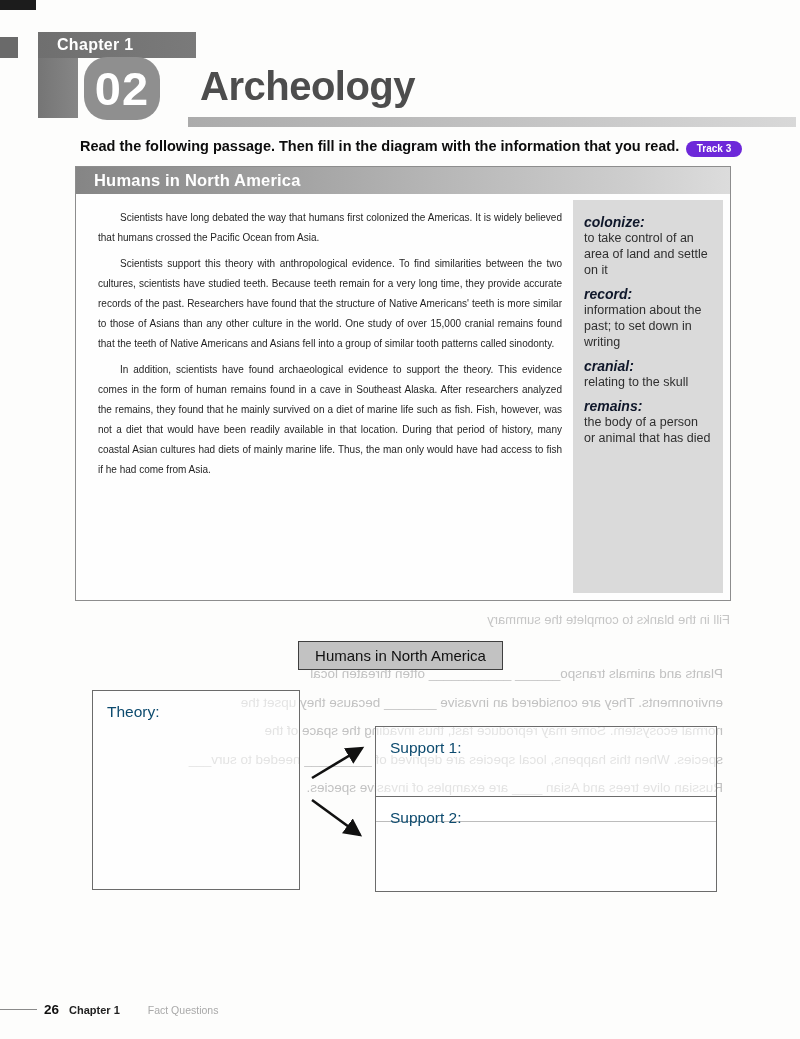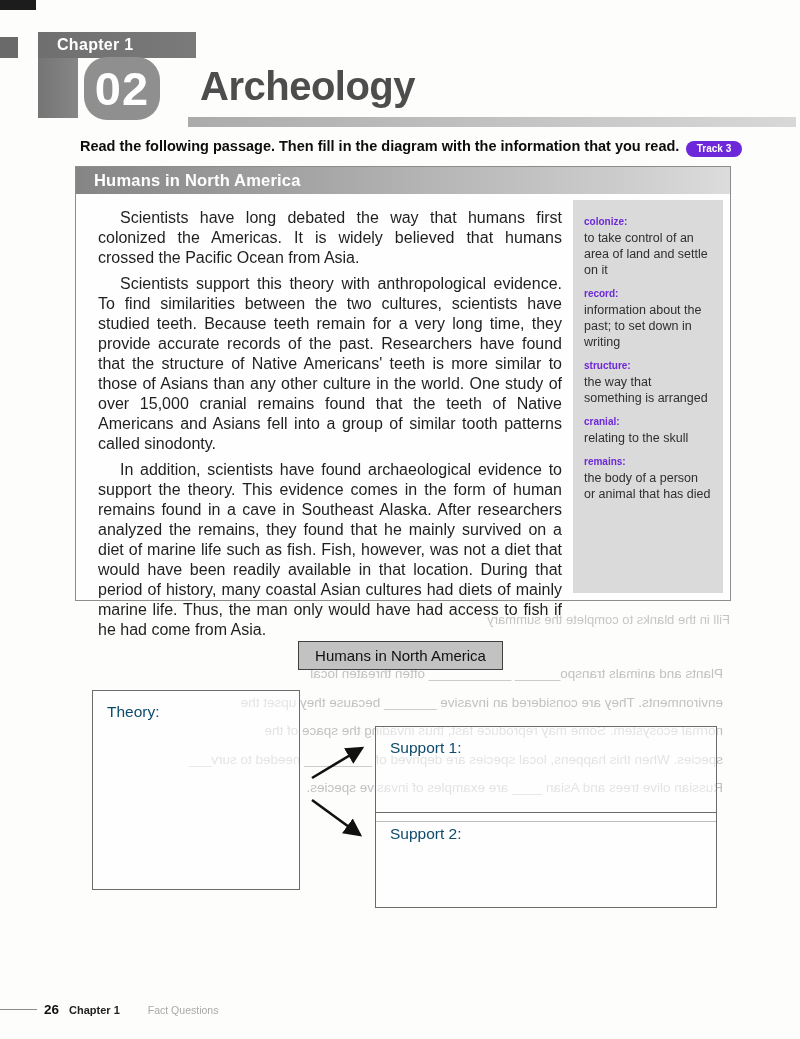--- a/index.html
+++ b/index.html
@@ -28,39 +28,39 @@
   
   .instruction{left:80px;top:138px;width:604px;font-weight:bold;font-size:14.5px;color:#0d0d0d;}
   .track-badge{left:686px;top:141px;width:56px;height:16px;background:#6d28d9;border-radius:8px;
     color:#fff;font-weight:bold;font-size:10px;text-align:center;line-height:16px;}
 
   
   .passage-box{left:75px;top:166px;width:656px;height:435px;border:1px solid #8d8d8d;background:#fefefe;}
   .passage-titlebar{position:absolute;left:0;top:0;width:100%;height:27px;
     background:linear-gradient(to right,#858585,#b6b6b6 55%,#cecece 85%,#dcdcdc);}
   .passage-titlebar span{display:block;padding-left:18px;line-height:27px;color:#ffffff;font-weight:bold;font-size:16.5px;letter-spacing:.2px;}
-  .passage-body{position:absolute;left:22px;top:41px;width:464px;font-size:16px;line-height:20px;text-align:justify;color:#1f1f1f;}
+  .passage-body{position:absolute;left:22px;top:41px;width:464px;font-size:10px;line-height:20px;text-align:justify;color:#1f1f1f;}
   .passage-body p{margin:0 0 6px 0;text-indent:22px;}
   .vocab-panel{position:absolute;left:497px;top:33px;width:150px;height:393px;background:#dadada;padding:14px 11px;}
   .vocab-entry{margin-bottom:8px;}
-  .vocab-term{font-weight:bold;font-size:10px;color:#6d28d9;line-height:16px;}
+  .vocab-term{font-weight:bold;font-size:14px;color:#0f172a;line-height:16px;font-style:italic;}
   .vocab-def{font-size:12.5px;color:#2f2f2f;line-height:16px;}
 
   
   .ghost{color:#c2c2c2;transform:scaleX(-1);}
   .ghost-heading{left:380px;top:612px;width:350px;font-size:13px;color:#c6c6c6;}
   .ghost-block{left:95px;top:660px;width:628px;font-size:13.5px;line-height:28.5px;}
 
   
   .diagram-label{left:298px;top:641px;width:205px;height:29px;background:#c2c2c2;border:1px solid #3f3f3f;
     text-align:center;font-size:15px;color:#101010;line-height:27px;}
   .fill-box{border:1.5px solid #6b6b6b;background:rgba(255,255,255,0.55);}
   .theory-box{left:92px;top:690px;width:208px;height:200px;}
   .support1-box{left:375px;top:726px;width:342px;height:96px;}
-  .support2-box{left:375px;top:796px;width:342px;height:96px;margin-top:16px;}
+  .support2-box{left:375px;top:796px;width:342px;height:96px;}
   .fill-box .box-label{display:block;padding:12px 0 0 14px;font-size:15.5px;color:#0c4a6e;}
   .arrow-layer{left:300px;top:735px;width:80px;height:110px;}
 
   
   .footer-line{left:0;top:1009px;width:37px;height:1px;background:#8a8a8a;}
   .footer{left:44px;top:1002px;display:flex;align-items:baseline;}
   .footer .page-num{font-weight:bold;font-size:13.5px;color:#0f0f0f;}
   .footer .chap{font-weight:bold;font-size:11px;color:#222;margin-left:10px;}
   .footer .sect{font-size:10.5px;color:#a9a9a9;margin-left:8px;padding-left:20px;}
 </style>
@@ -95,24 +95,20 @@
       <p>In addition, scientists have found archaeological evidence to support the theory. This evidence comes in the form of human remains found in a cave in Southeast Alaska. After researchers analyzed the remains, they found that he mainly survived on a diet of marine life such as fish. Fish, however, was not a diet that would have been readily available in that location. During that period of history, many coastal Asian cultures had diets of mainly marine life. Thus, the man only would have had access to fish if he had come from Asia.</p>
     </div>
     <div class="vocab-panel">
       <div class="vocab-entry">
         <div class="vocab-term">colonize:</div>
         <div class="vocab-def">to take control of an area of land and settle on it</div>
       </div>
       <div class="vocab-entry">
         <div class="vocab-term">record:</div>
         <div class="vocab-def">information about the past; to set down in writing</div>
-      </div>
-      <div class="vocab-entry">
-        <div class="vocab-term">structure:</div>
-        <div class="vocab-def">the way that something is arranged</div>
       </div>
       <div class="vocab-entry">
         <div class="vocab-term">cranial:</div>
         <div class="vocab-def">relating to the skull</div>
       </div>
       <div class="vocab-entry">
         <div class="vocab-term">remains:</div>
         <div class="vocab-def">the body of a person or animal that has died</div>
       </div>
     </div>

